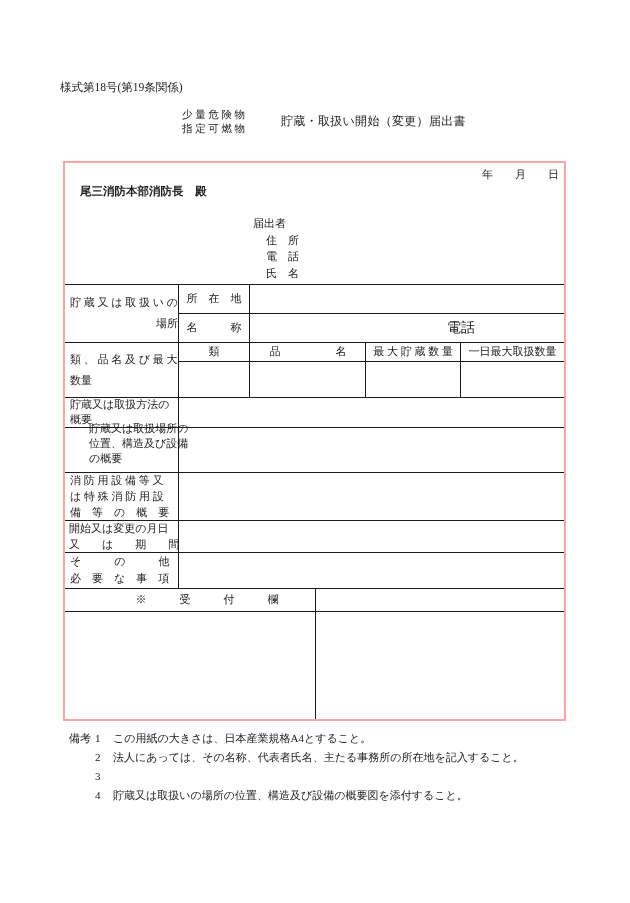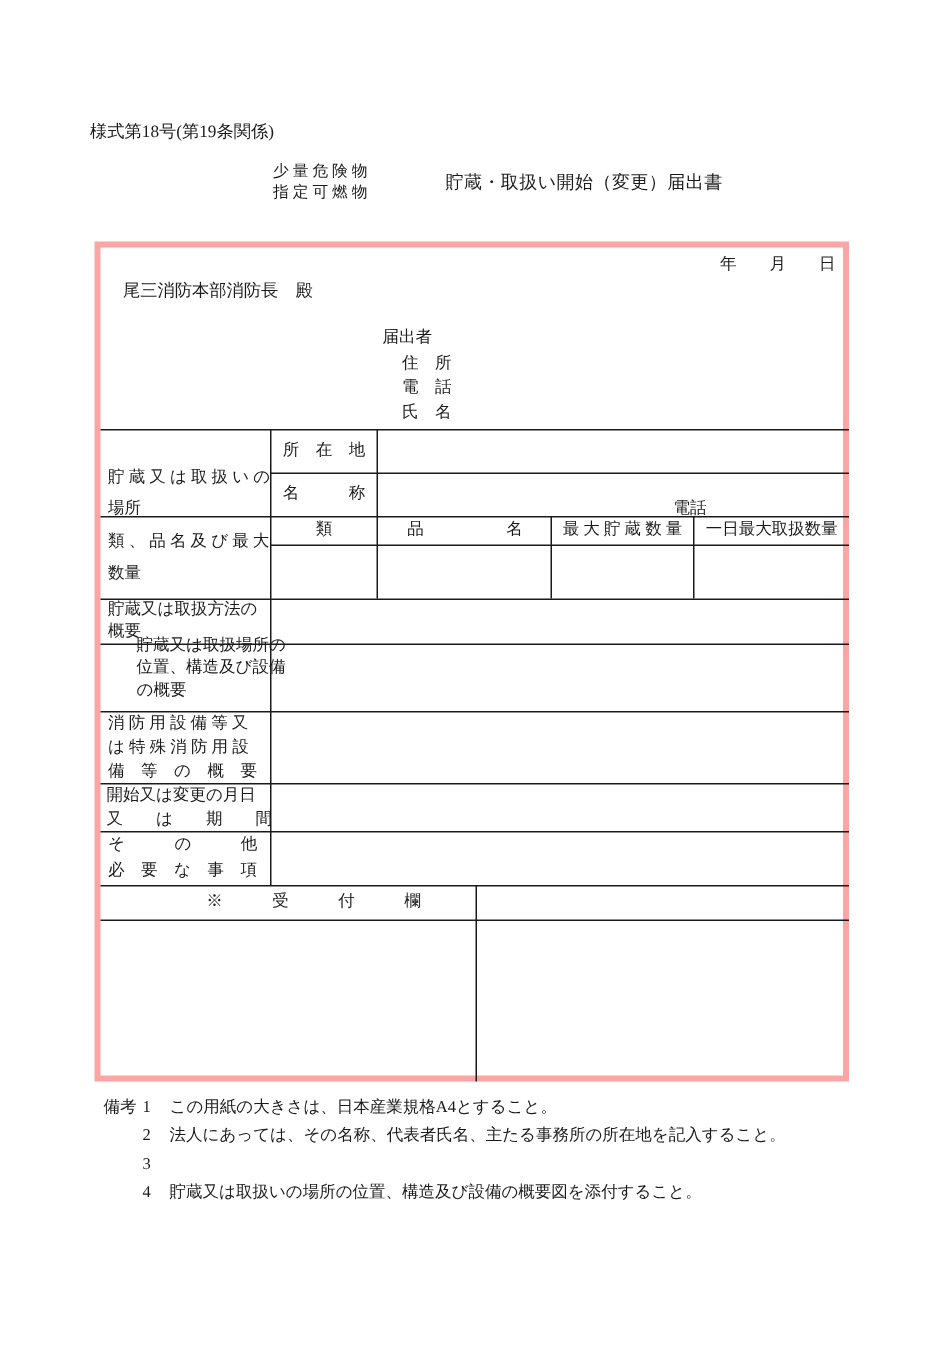--- a/index.html
+++ b/index.html
@@ -7,33 +7,33 @@
     position:relative; width:630px; height:903px; margin:0 auto;
     background:#ffffff; overflow:hidden;
     font-family:"Liberation Serif","DejaVu Serif",serif;
     color:#1a1a1a;
   }
   .abs { position:absolute; }
   .ml  { white-space:pre; }
 
   .form-number { left:60px; top:80px; font-size:11.5px; }
 
-  .title-block { left:182px; top:108px; display:flex; align-items:center; gap:52px; }
+  .title-block { left:182px; top:108px; display:flex; align-items:center; gap:36px; }
   .title-stack { font-size:10.5px; line-height:13.5px; }
   .title-main  { font-size:12px; letter-spacing:0.3px; }
 
   .box {
     left:63px; top:161px; width:503px; height:560px;
-    border:4px solid #fca5a5; box-sizing:border-box;
+    border:2px solid #fca5a5; box-sizing:border-box;
   }
   .hline { position:absolute; height:1px; background:#1a1a1a; }
   .vline { position:absolute; width:1px;  background:#1a1a1a; }
 
   .date-line { top:4px; right:5px; font-size:11px; line-height:14px; }
-  .addressee { left:15px; top:21px; font-size:11.5px; }
+  .addressee { left:15px; top:21px; font-size:11.5px;font-weight:bold; }
   .applicant { left:188px; top:52px; font-size:11px; line-height:16.5px; }
   .applicant .ind { margin-left:13px; }
 
   .lblcell {
     position:absolute; box-sizing:border-box; padding-left:5px;
     display:flex; flex-direction:column; justify-content:center;
     font-size:11px; white-space:pre;
   }
   .ctr { position:absolute; box-sizing:border-box; text-align:center; font-size:11px; white-space:pre; }
   .cell { position:absolute; box-sizing:border-box; }
@@ -78,27 +78,27 @@
     <div class="hline" style="top:389px; left:0;     width:499px;"></div>
     <div class="hline" style="top:425px; left:0;     width:499px;"></div>
     <div class="hline" style="top:448px; left:0;     width:499px;"></div>
 
     <div class="vline" style="left:113px; top:121px; height:304px;"></div>
     <div class="vline" style="left:184px; top:121px; height:113px;"></div>
     <div class="vline" style="left:300px; top:179px; height:55px;"></div>
     <div class="vline" style="left:395px; top:179px; height:55px;"></div>
     <div class="vline" style="left:250px; top:425px; height:131px;"></div>
 
-    <div class="lblcell ml" style="left:0; top:135px; width:113px; height:58px; line-height:21px;">貯 蔵 又 は 取 扱 い の
+    <div class="lblcell ml" style="left:0; top:121px; width:113px; height:58px; line-height:21px;text-align:right;">貯 蔵 又 は 取 扱 い の
 場所</div>
     <div class="ctr" style="left:114px; top:121px; width:70px; height:29px; line-height:29px;">所　在　地</div>
     <div class="cell" style="left:185px; top:121px; width:314px; height:29px;"></div>
     <div class="ctr" style="left:114px; top:150px; width:70px; height:29px; line-height:29px;">名　　　称</div>
     <div class="cell" style="left:185px; top:150px; width:314px; height:29px;"></div>
-    <div class="abs" style="left:382px; top:160px; height:29px; line-height:29px; font-size:11px;">電話</div>
+    <div class="abs" style="left:382px; top:150px; height:29px; line-height:29px; font-size:14px;">電話</div>
 
     <div class="lblcell ml" style="left:0; top:179px; width:113px; height:55px; line-height:21px;">類 、 品 名 及 び 最 大
 数量</div>
     <div class="ctr" style="left:114px; top:179px; width:70px;  height:19px; line-height:19px;">類</div>
     <div class="ctr" style="left:186px; top:179px; width:114px; height:19px; line-height:19px;">品　　　　　名</div>
     <div class="ctr" style="left:301px; top:179px; width:94px;  height:19px; line-height:19px;">最 大 貯 蔵 数 量</div>
     <div class="ctr" style="left:396px; top:179px; width:103px; height:19px; line-height:19px;">一日最大取扱数量</div>
     <div class="cell" style="left:114px; top:198px; width:70px;  height:36px;"></div>
     <div class="cell" style="left:186px; top:198px; width:114px; height:36px;"></div>
     <div class="cell" style="left:301px; top:198px; width:94px;  height:36px;"></div>

